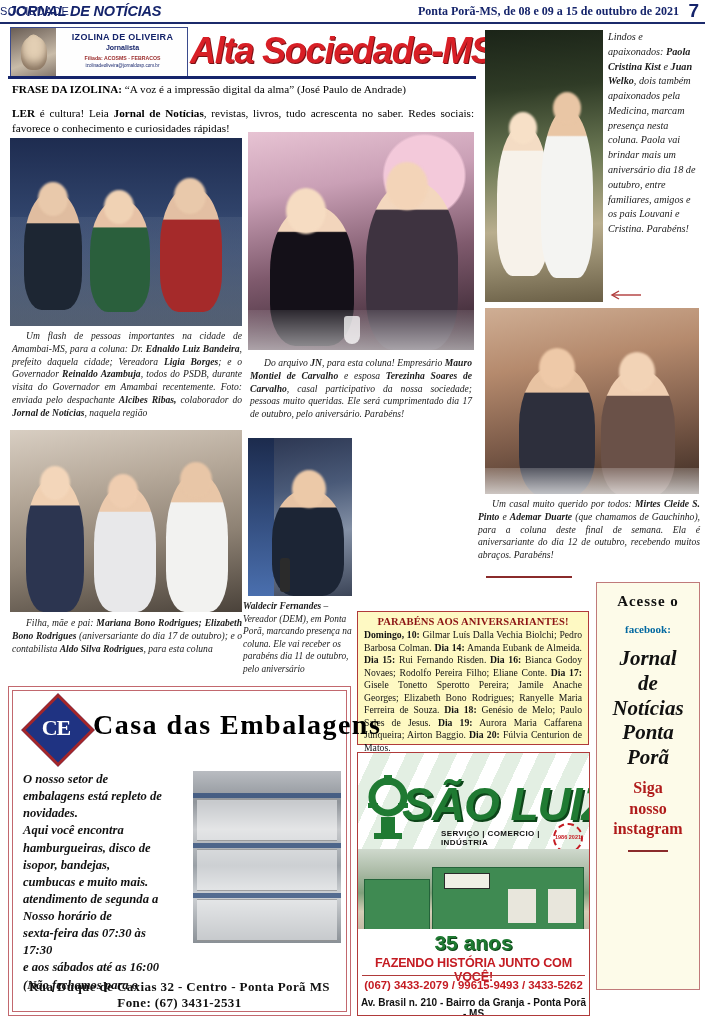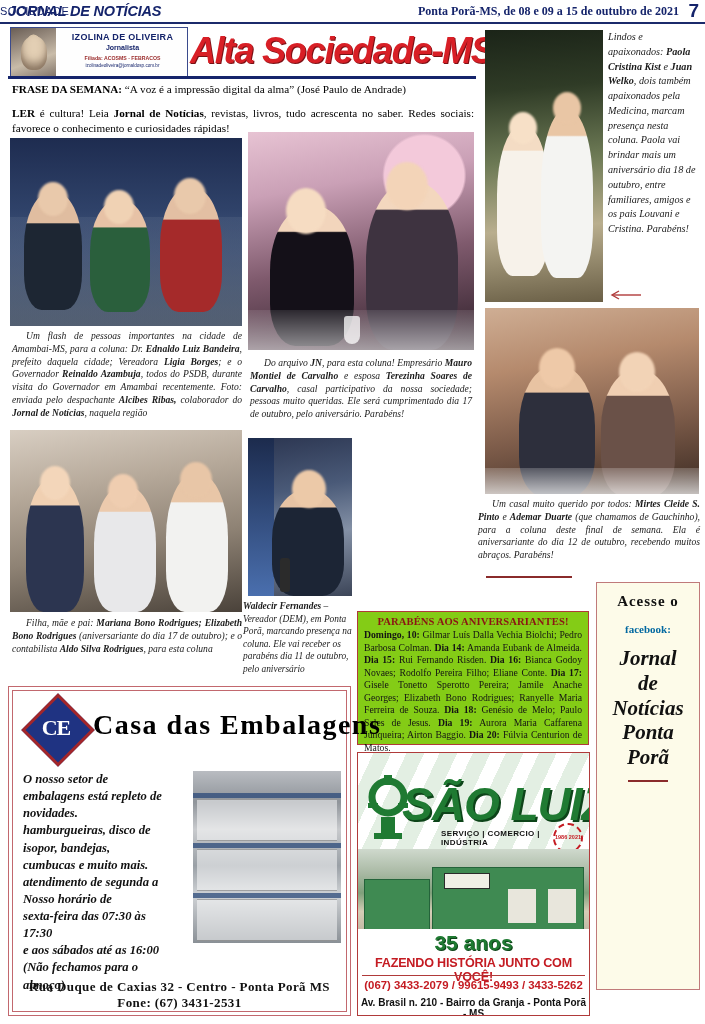--- a/index.html
+++ b/index.html
@@ -249,21 +249,21 @@
     background: #8a2b2b;
     height: 2px;
   }
 
   
   .bday {
     position: absolute;
     left: 357px; top: 611px;
     width: 232px; height: 134px;
     border: 1.6px solid #b03a3a;
-    background: #84cc16;
+    background: #fef9c3;
     padding: 4px 6px 5px 6px;
     box-sizing: border-box;
   }
   .bday-title {
     text-align: center;
     font-family: "Liberation Serif", serif;
     font-weight: bold;
     font-size: 10.6px;
     color: #8c1414;
     margin-bottom: 2px;
@@ -527,21 +527,21 @@
       <div class="bl-role">Jornalista</div>
       <div class="bl-fil">Filiada: ACOSMS  -  FEBRACOS</div>
       <div class="bl-mail">izolinadeoliveira@jornaldosp.com.br</div>
     </div>
   </div>
 
   <div class="column-logo">Alta Sociedade-MS</div>
   <div class="rule-blue"></div>
 
   <div class="frase">
-    <b>FRASE DA SEMANA:</b><span> “A voz é a impressão digital da alma” (José Paulo de Andrade)</span>
+    <b>FRASE DA IZOLINA:</b><span> “A voz é a impressão digital da alma” (José Paulo de Andrade)</span>
   </div>
   <div class="ler">
     <b>LER</b><span> é cultura! Leia </span><b>Jornal de Notícias</b><span>, revistas, livros, tudo acrescenta no saber. Redes sociais: favorece o conhecimento e curiosidades rápidas!</span>
   </div>
 
   <div class="photo" id="p1">
     <div class="frame">
       <div class="pers" style="left:14px;top:54px;width:58px;height:118px;background:linear-gradient(180deg,#e0bda0 0 26%, #1d2633 27%);"></div>
       <div class="pers" style="left:80px;top:62px;width:60px;height:112px;background:linear-gradient(180deg,#e7c2a6 0 24%, #2a5f3c 25%);"></div>
       <div class="pers" style="left:150px;top:50px;width:62px;height:124px;background:linear-gradient(180deg,#e3bfa3 0 25%, #a52a2a 26%);"></div>
@@ -636,44 +636,49 @@
   <div class="fbox">
     <div class="fb-l1">Acesse  o</div>
     <div class="fb-l2">facebook:</div>
     <div class="fb-jn" id="fb-brand">
         <div>Jornal</div>
         <div>de</div>
         <div>Notícias</div>
         <div>Ponta</div>
         <div>Porã</div>
       </div>
+    <div class="fb-siga" id="fb-follow">
+        <div>Siga</div>
+        <div>nosso</div>
+        <div>instagram</div>
+      </div>
     <div class="fb-dash"></div>
   </div>
 
   <div class="ad-casa">
     <div class="ad-casa-inner"></div>
     <div class="ce-logo">
       <div class="ce-diamond"></div>
       <div class="ce-letters">CE</div>
     </div>
     <div class="ce-title">Casa das Embalagens</div>
     <div class="ce-body" id="ce-body">
         <div>O nosso setor de</div>
         <div>embalagens está repleto de</div>
         <div>novidades.</div>
+        <div>Aqui você encontra</div>
         <div>hamburgueiras, disco de</div>
         <div>isopor, bandejas,</div>
         <div>cumbucas e muito mais.</div>
         <div>atendimento de segunda a</div>
         <div>Nosso horário de</div>
         <div>sexta-feira das 07:30 às</div>
         <div>17:30</div>
         <div>e aos sábados até as 16:00</div>
         <div>(Não fechamos para o</div>
-        <div>almoço)</div>
       </div>
     <div class="ce-photo">
       <div class="shelf" style="top:22px;"></div>
       <div class="shelf" style="top:72px;"></div>
       <div class="shelf" style="top:122px;"></div>
       <div class="stack" style="left:4px;top:28px;width:140px;height:40px;"></div>
       <div class="stack" style="left:4px;top:78px;width:140px;height:40px;"></div>
       <div class="stack" style="left:4px;top:128px;width:140px;height:40px;"></div>
     </div>
     <div class="ce-addr">Rua Duque de Caxias 32 - Centro - Ponta Porã MS</div>

